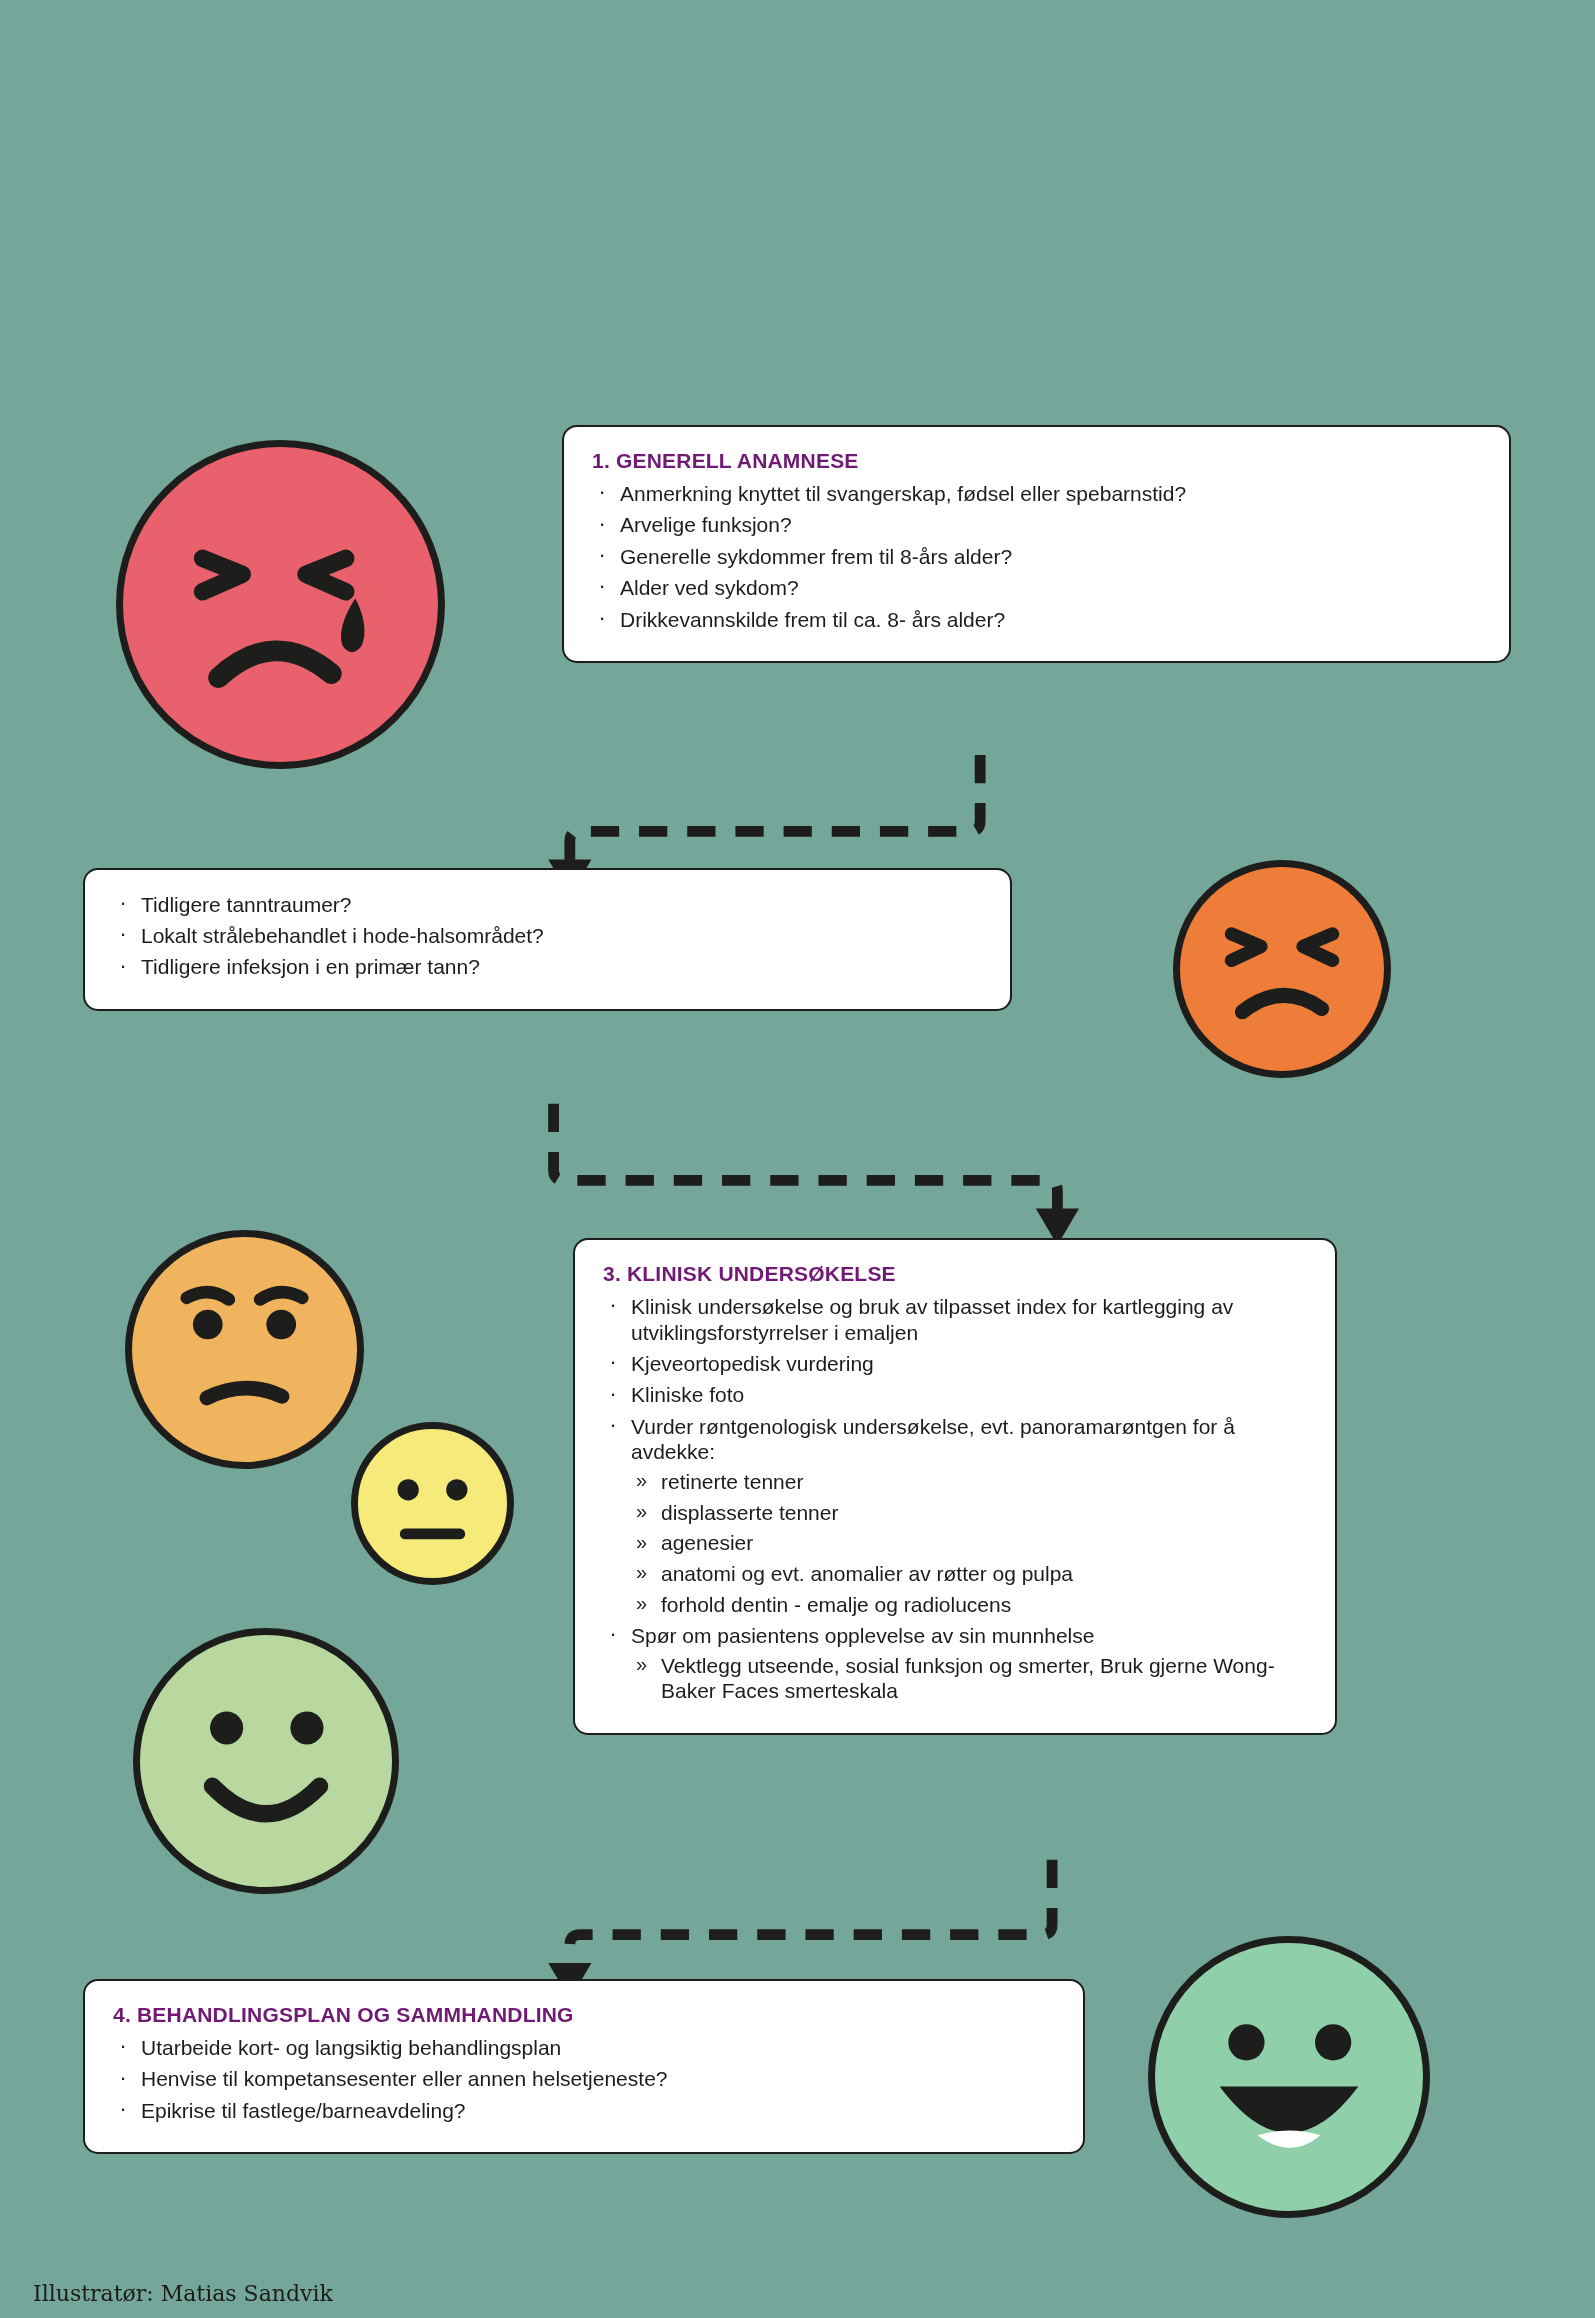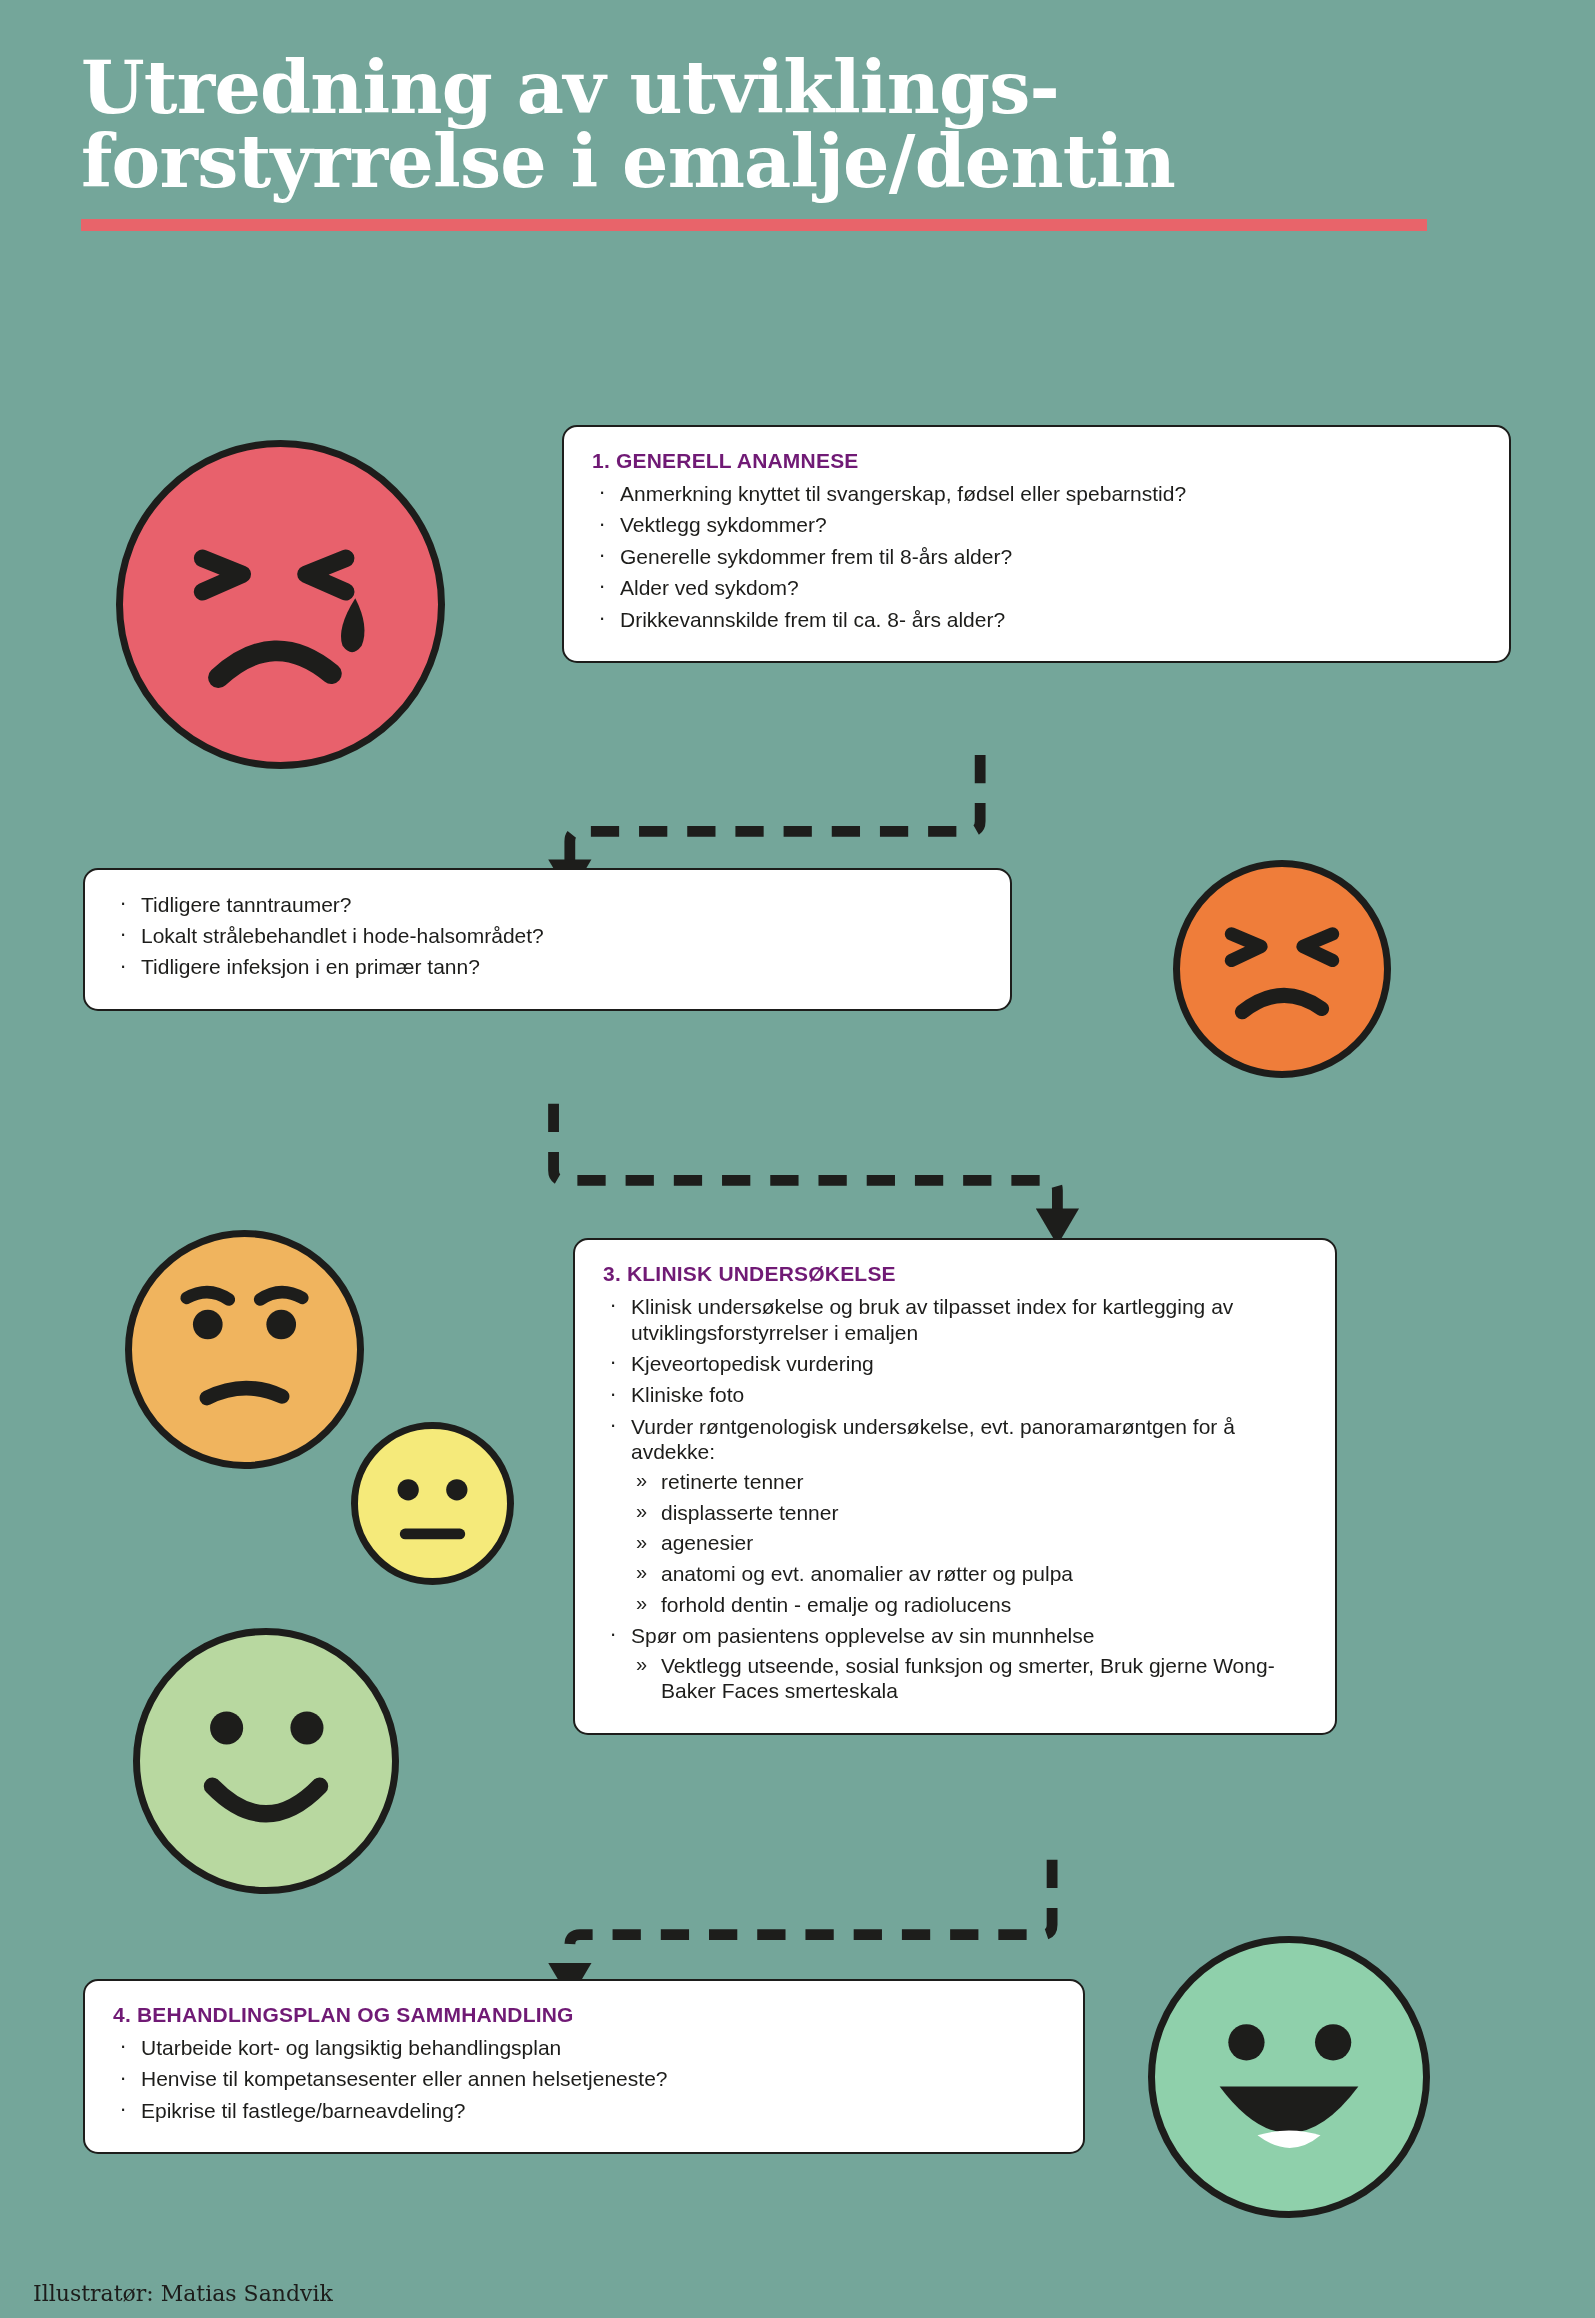--- a/index.html
+++ b/index.html
@@ -138,48 +138,41 @@
     font-family: "DejaVu Serif", serif;
     font-size: 22px;
     color: #1d1d1b;
   }
 </style>
 </head>
 <body>
 
 <div class="poster">
 
-  <div class="title-wrap">
-    <h1 class="title">
-      <span>Utredning av utviklings-</span><br>
-      <span>forstyrrelse i emalje/dentin</span>
-    </h1>
-    <div class="title-rule"></div>
-  </div>
 
   <svg class="arrow" style="left:515px; top:748px;" width="515" height="150" viewBox="0 0 620 180">
     <path d="M560 8 L560 88 Q560 100 548 100 L78 100 Q66 100 66 112 L66 140" fill="none" stroke="#1d1d1b" stroke-width="13" stroke-dasharray="34 24" stroke-linecap="butt"></path>
     <polygon points="66,178 40,134 92,134" fill="#1d1d1b"></polygon>
   </svg>
 
   <svg class="arrow" style="left:507px; top:1097px;" width="582" height="150" viewBox="0 0 700 180">
     <path d="M56 8 L56 88 Q56 100 68 100 L650 100 Q662 100 662 112 L662 140" fill="none" stroke="#1d1d1b" stroke-width="13" stroke-dasharray="34 24"></path>
     <polygon points="662,178 636,134 688,134" fill="#1d1d1b"></polygon>
   </svg>
 
   <svg class="arrow" style="left:515px; top:1853px;" width="582" height="150" viewBox="0 0 700 180">
     <path d="M646 8 L646 86 Q646 98 634 98 L78 98 Q66 98 66 110 L66 138" fill="none" stroke="#1d1d1b" stroke-width="13" stroke-dasharray="34 24"></path>
     <polygon points="66,176 40,132 92,132" fill="#1d1d1b"></polygon>
   </svg>
 
   <div class="card" id="card1">
     <h2>1. GENERELL ANAMNESE</h2>
     <ul class="lvl1">
       <li><span class="b">·</span><span>Anmerkning knyttet til svangerskap, fødsel eller spebarnstid?</span></li>
-      <li><span class="b">·</span><span>Vektlegg sykdommer?</span></li>
+      <li><span class="b">·</span><span>Arvelige funksjon?</span></li>
       <li><span class="b">·</span><span>Generelle sykdommer frem til 8-års alder?</span></li>
       <li><span class="b">·</span><span>Alder ved sykdom?</span></li>
       <li><span class="b">·</span><span>Drikkevannskilde frem til ca. 8- års alder?</span></li>
     </ul>
   </div>
 
   <div class="card" id="card2">
     <ul class="lvl1">
       <li><span class="b">·</span><span>Tidligere tanntraumer?</span></li>
       <li><span class="b">·</span><span>Lokalt strålebehandlet i hode-halsområdet?</span></li>

